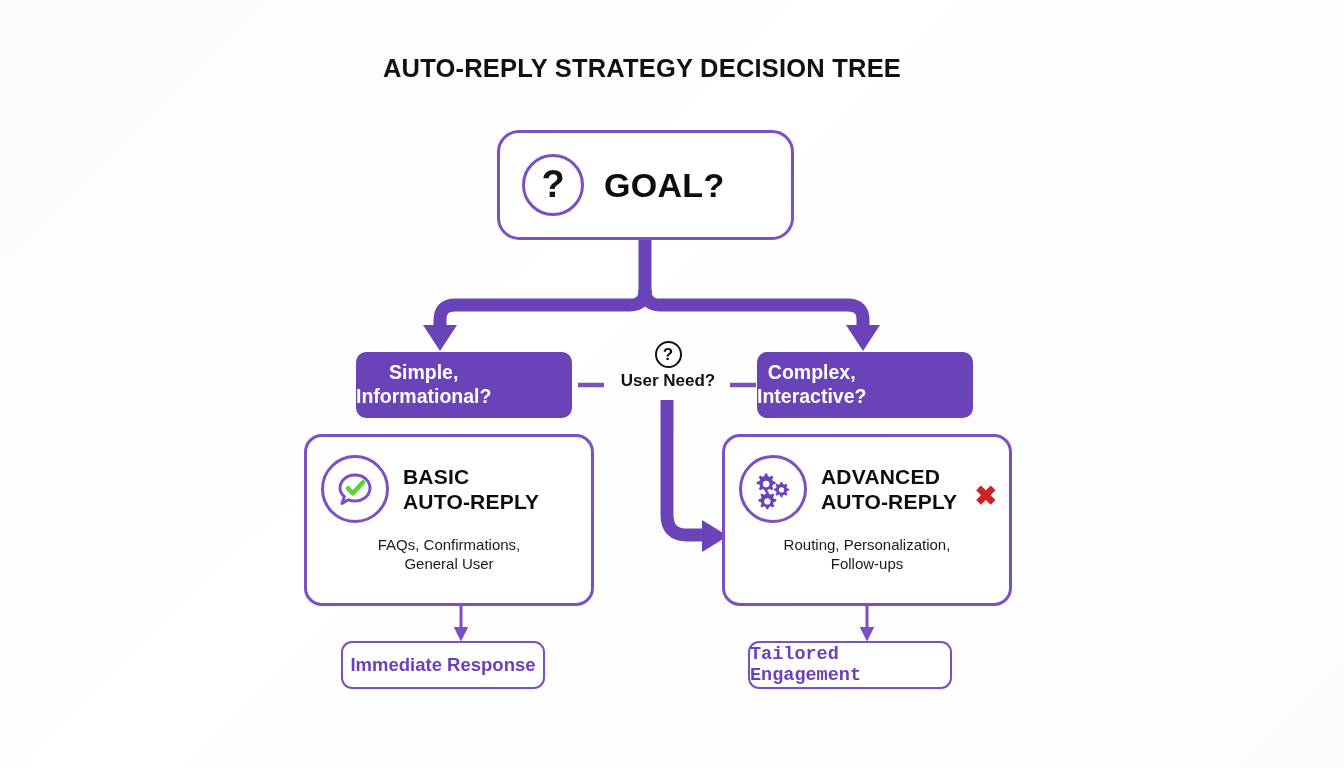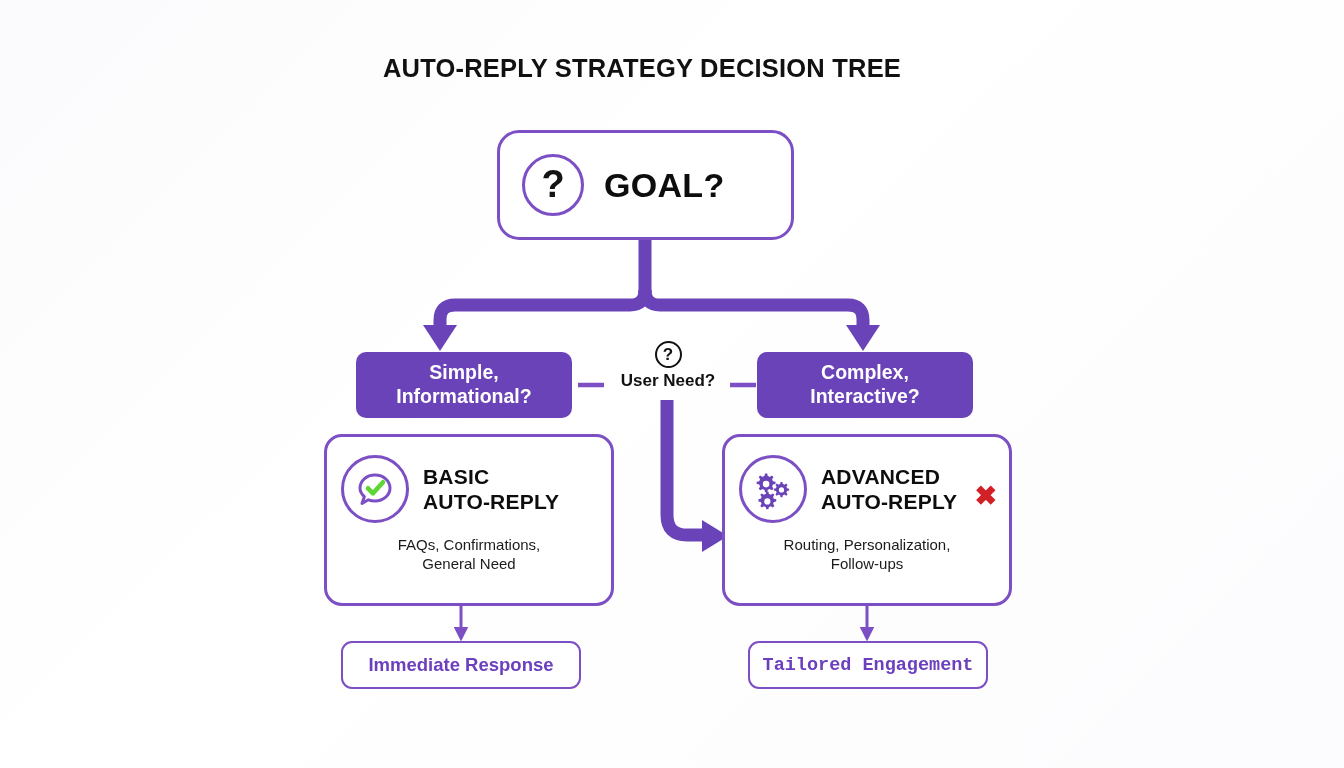--- a/index.html
+++ b/index.html
@@ -84,21 +84,21 @@
 
   
   .branch-node {
     position: absolute;
     width: 216px;
     height: 66px;
     background: #6b43b8;
     border-radius: 10px;
     display: flex;
     align-items: center;
-    justify-content: center;
+    justify-content: flex-start;
     text-align: center;
     color: #ffffff;
     font-size: 19.5px;
     font-weight: bold;
     line-height: 1.22;
   }
   #branch-left  { left: 356px; top: 352px; }
   #branch-right { left: 757px; top: 352px; }
 
   
@@ -132,21 +132,21 @@
 
   
   .detail-card {
     position: absolute;
     width: 290px;
     height: 172px;
     border: 3px solid #7c4fc4;
     border-radius: 18px;
     background: #ffffff;
   }
-  #card-basic    { left: 324px; top: 434px; }
+  #card-basic    { left: 304px; top: 434px; }
   #card-advanced { left: 722px; top: 434px; }
 
   .card-top {
     display: flex;
     align-items: center;
     gap: 14px;
     padding: 18px 0 0 14px;
     position: relative;
   }
   .icon-circle {
@@ -176,21 +176,21 @@
     top: 46px;
     font-size: 27px;
     font-weight: bold;
     color: #d12026;
     line-height: 1;
   }
 
   
   .outcome-pill {
     position: absolute;
-    width: 240px;
+    width: 204px;
     height: 48px;
     border: 2.5px solid #7c4fc4;
     border-radius: 11px;
     background: #ffffff;
     display: flex;
     align-items: center;
     justify-content: center;
     color: #6b3fbd;
     font-size: 18.5px;
     font-weight: bold;
@@ -271,21 +271,21 @@
           <path d="M16 22.3 L21 27.3 L31 16.3" fill="none" stroke="#5dd633" stroke-width="4.6" stroke-linecap="round" stroke-linejoin="round"></path>
         </svg>
       </div>
       <div class="card-heading">
         <div>BASIC</div>
         <div>AUTO-REPLY</div>
       </div>
     </div>
     <div class="card-sub">
       <div>FAQs, Confirmations,</div>
-      <div>General Need</div>
+      <div>General User</div>
     </div>
   </div>
 
   <div class="detail-card" id="card-advanced">
     <div class="card-top">
       <div class="icon-circle">
         <svg width="48" height="48" viewBox="0 0 48 48">
           <g fill="#6b43b8">
 
             <path d="M16 8.5 l2.2 0 0.55 2.6 a6.3 6.3 0 0 1 1.95 0.8 l2.25 -1.4 1.55 1.55

